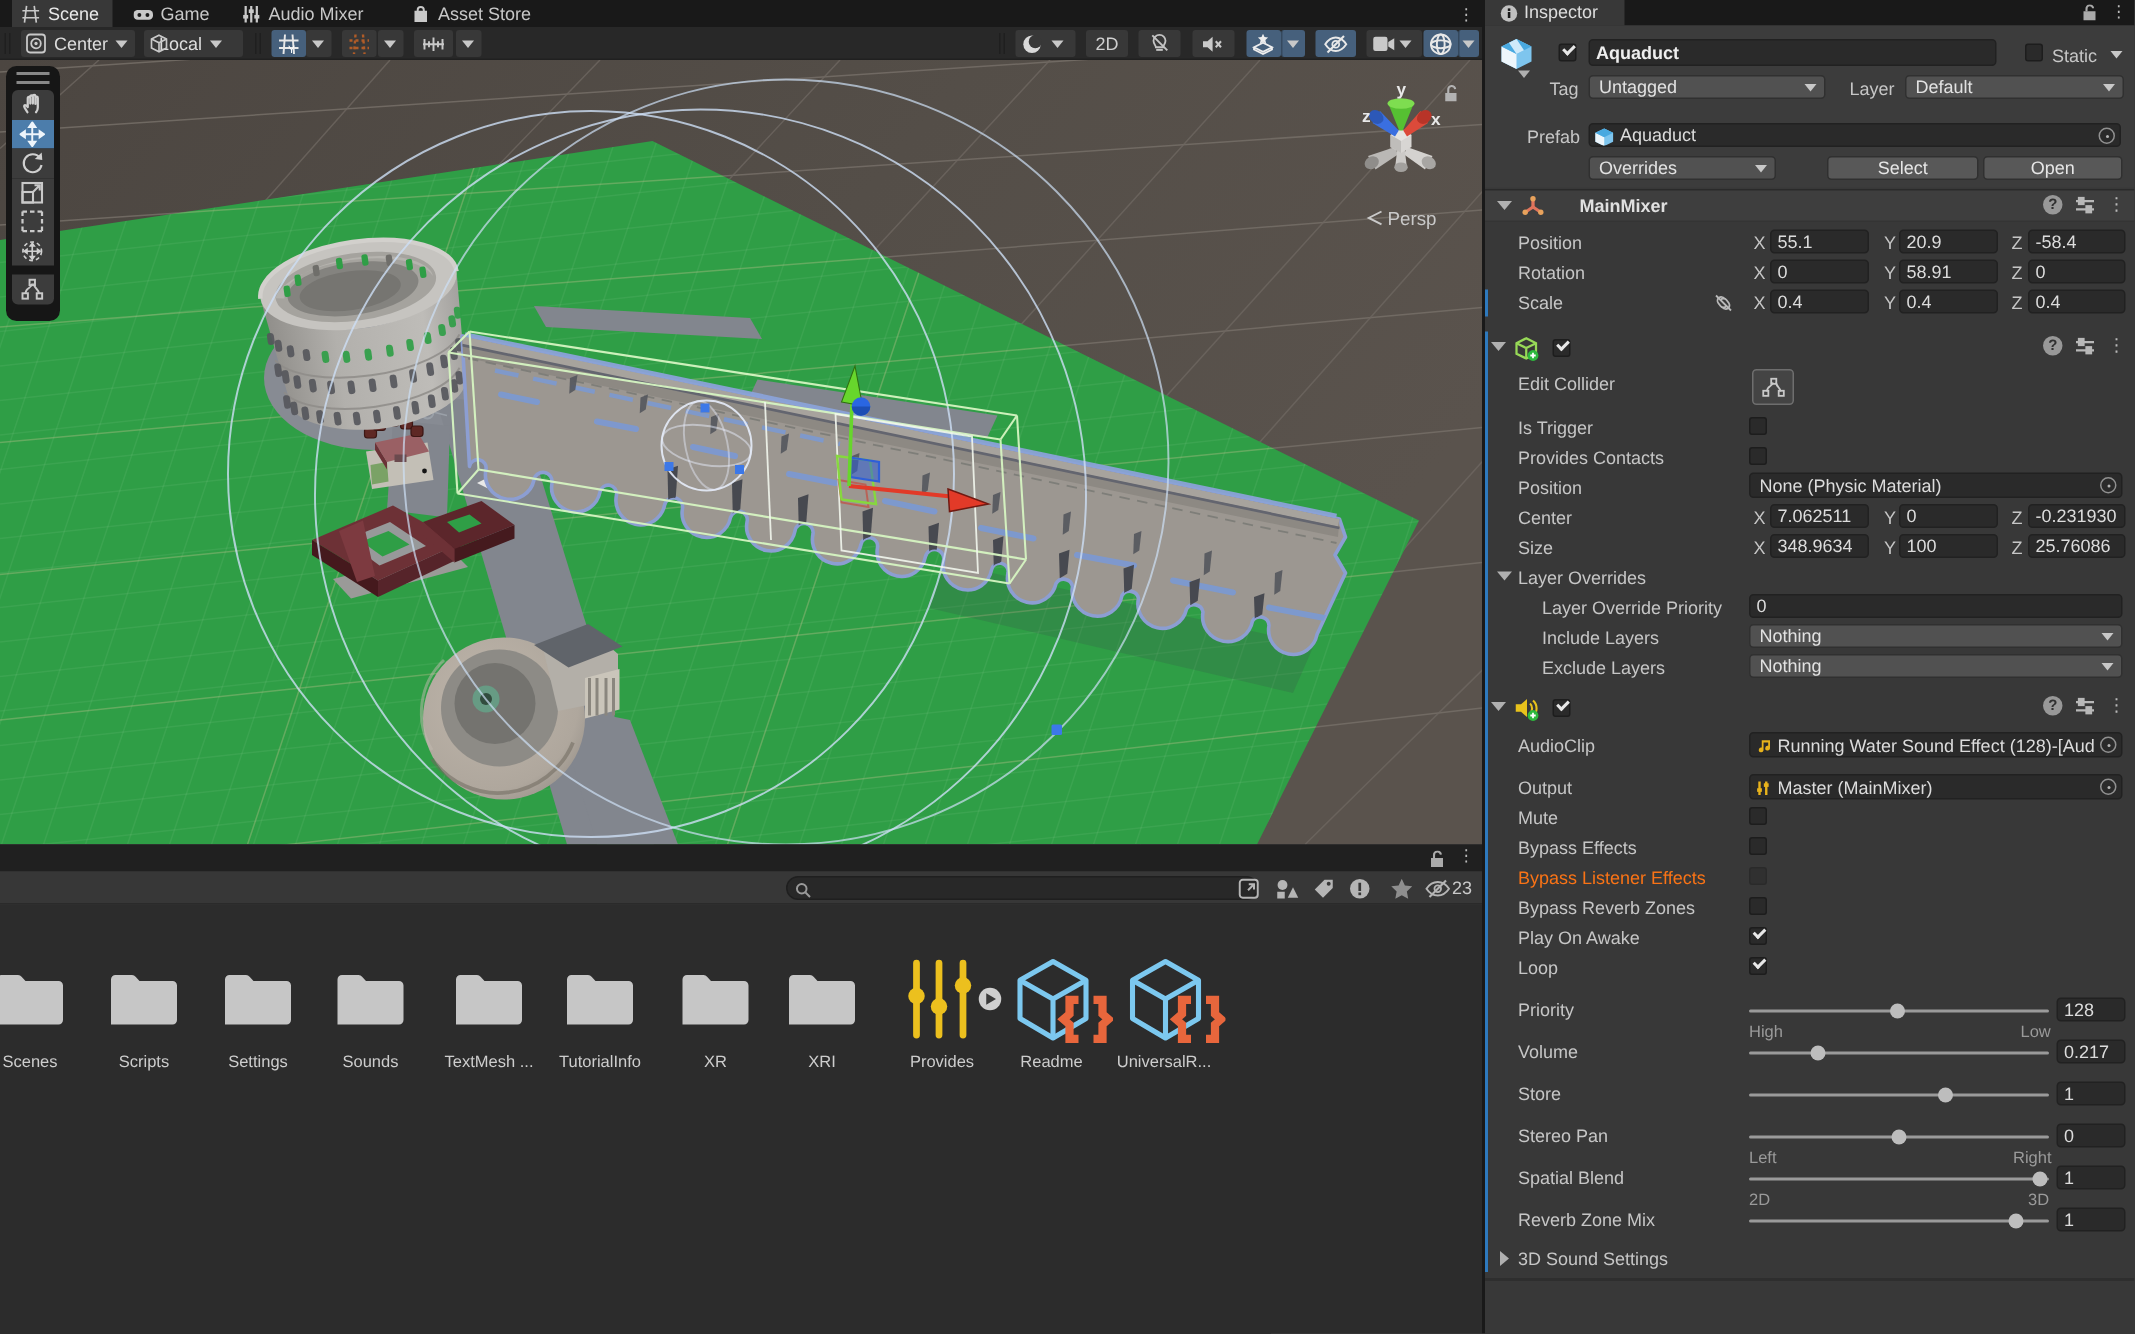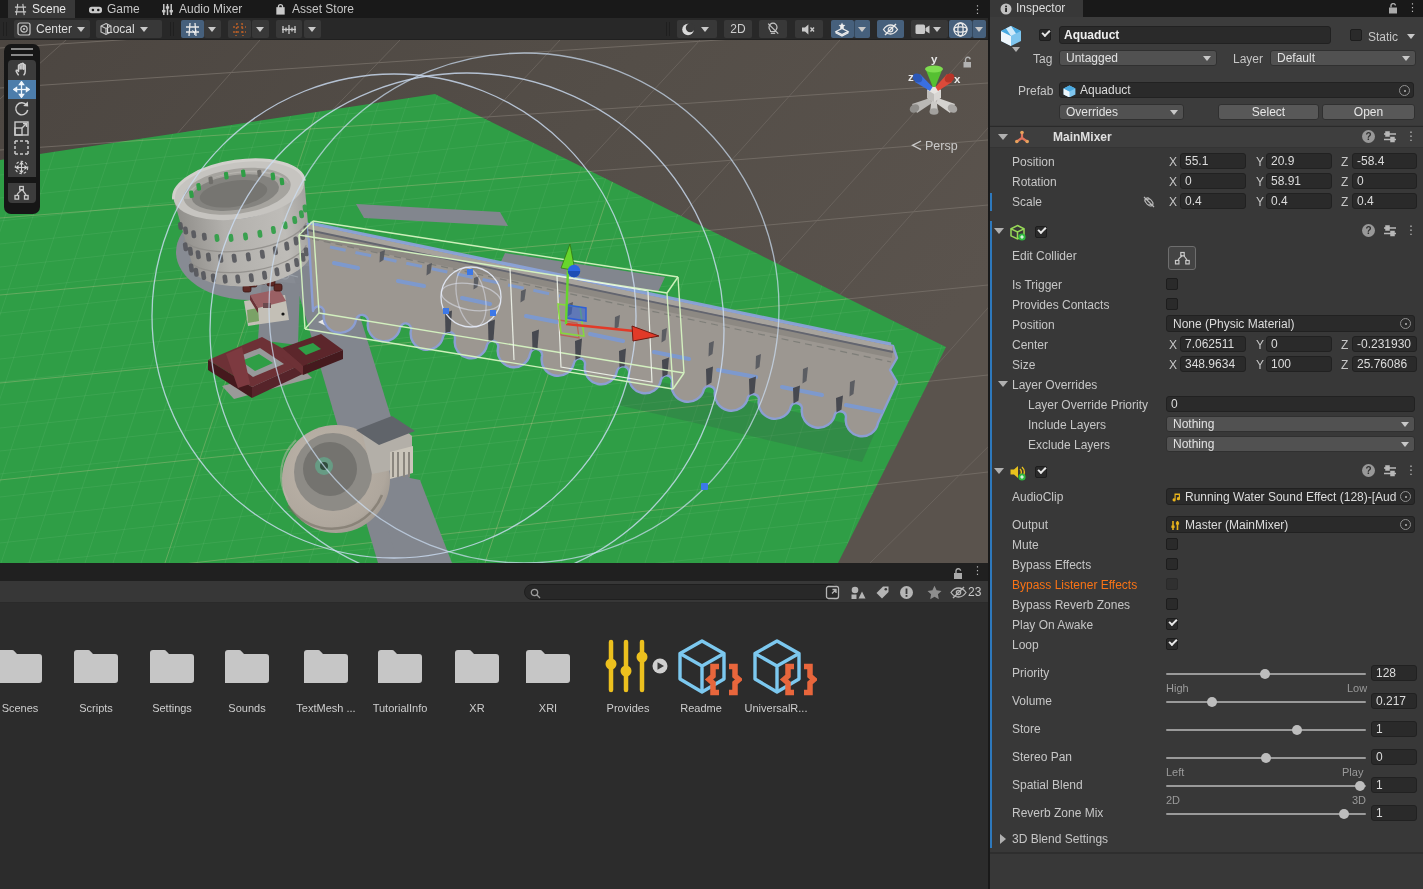--- a/index.html
+++ b/index.html
@@ -944,30 +944,30 @@
 <div class="ifield" style="left:381px;top:693px;width:46px;height:16px;line-height:14px">0.217</div>
 <div class="ilabel" style="left:22px;top:721px">Store</div>
 <div class="slider" style="left:176px;top:729px;width:200px"></div>
 <div class="sldot" style="left:302px;top:725px"></div>
 <div class="ifield" style="left:381px;top:721px;width:46px;height:16px;line-height:14px">1</div>
 <div class="ilabel" style="left:22px;top:749px">Stereo Pan</div>
 <div class="slider" style="left:176px;top:757px;width:200px"></div>
 <div class="sldot" style="left:271px;top:753px"></div>
 <div class="ifield" style="left:381px;top:749px;width:46px;height:16px;line-height:14px">0</div>
 <div class="sublab" style="left:176px;top:766px">Left</div>
-<div class="sublab" style="left:352px;top:766px">Play</div>
+<div class="sublab" style="left:352px;top:766px">Right</div>
 <div class="ilabel" style="left:22px;top:777px">Spatial Blend</div>
 <div class="slider" style="left:176px;top:785px;width:200px"></div>
 <div class="sldot" style="left:365px;top:781px"></div>
 <div class="ifield" style="left:381px;top:777px;width:46px;height:16px;line-height:14px">1</div>
 <div class="sublab" style="left:176px;top:794px">2D</div>
 <div class="sublab" style="left:362px;top:794px">3D</div>
 <div class="ilabel" style="left:22px;top:805px">Reverb Zone Mix</div>
 <div class="slider" style="left:176px;top:813px;width:200px"></div>
 <div class="sldot" style="left:349px;top:809px"></div>
 <div class="ifield" style="left:381px;top:805px;width:46px;height:16px;line-height:14px">1</div>
 <div class="foldr" style="left:10px;top:834px"></div>
-<div class="ilabel" style="left:22px;top:831px">3D Blend Settings</div>
+<div class="ilabel" style="left:22px;top:831px">3D Sound Settings</div>
 <div class="abs" style="left:0;top:852px;width:433px;height:2px;background:#2e2e2e"></div>
 <div class="ibtn" style="left:103px;top:896px;width:230px;height:21px;line-height:20px;font-size:13px">Add Component</div>
 <div class="bluebar" style="top:193px;height:18px"></div>
 <div class="bluebar" style="top:221px;height:627px"></div>
     </div>
 </div>
 </body></html>

